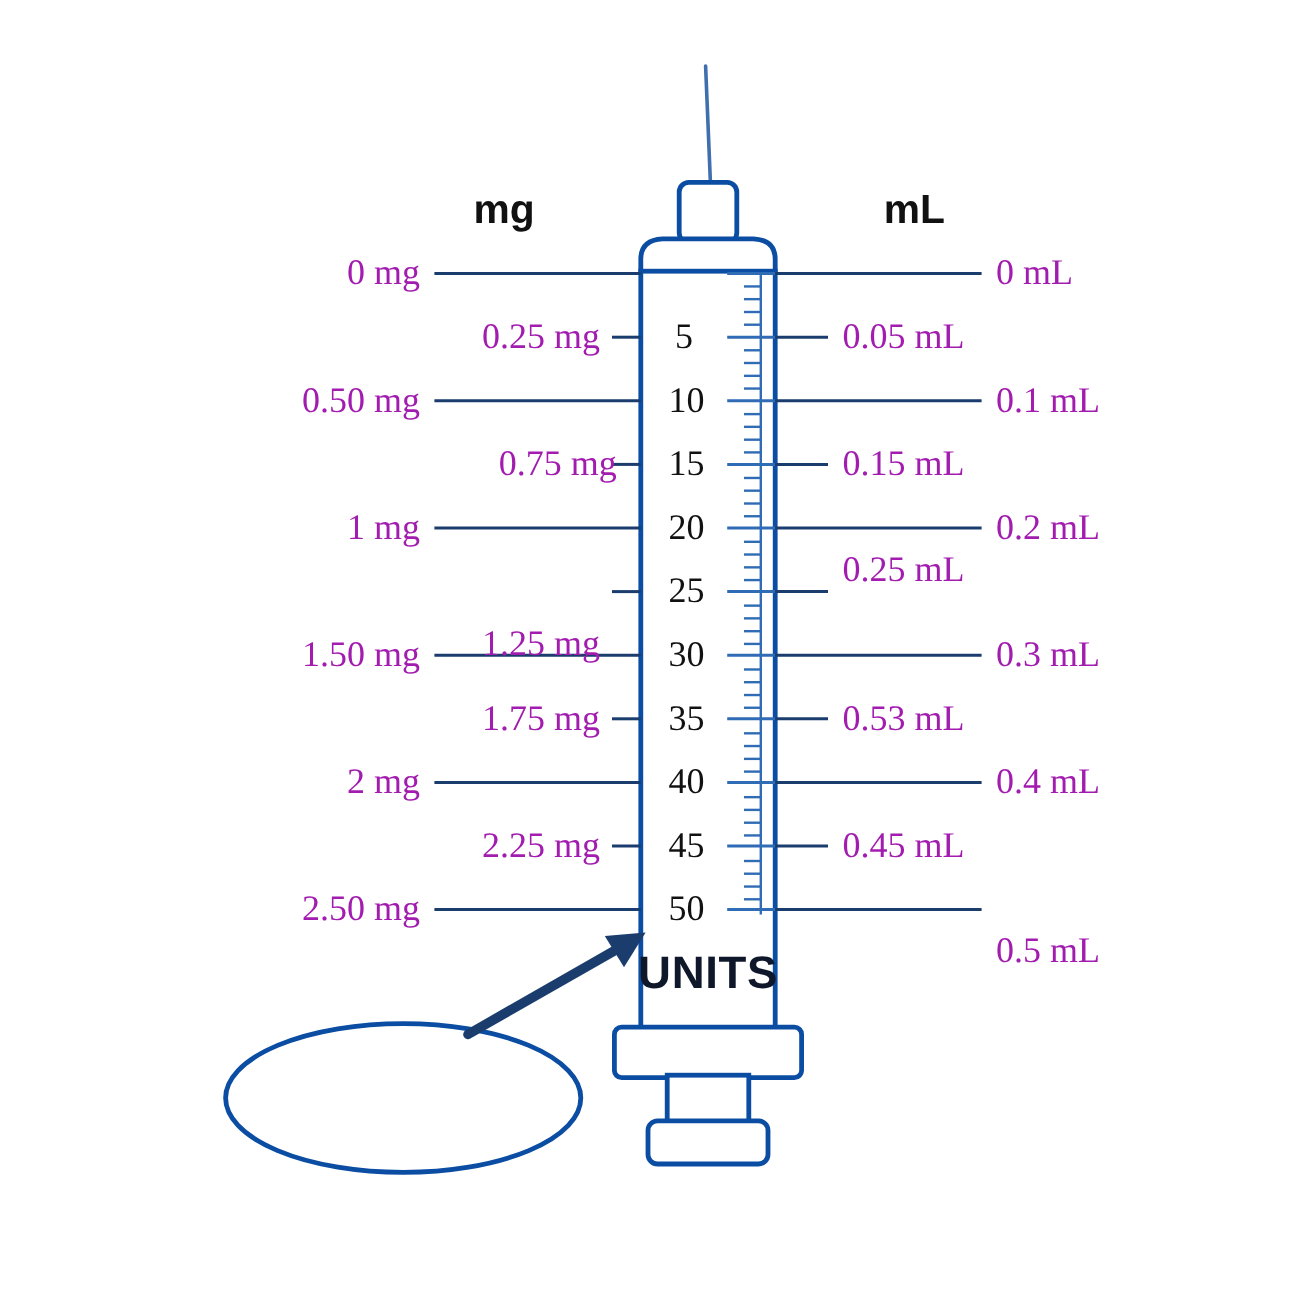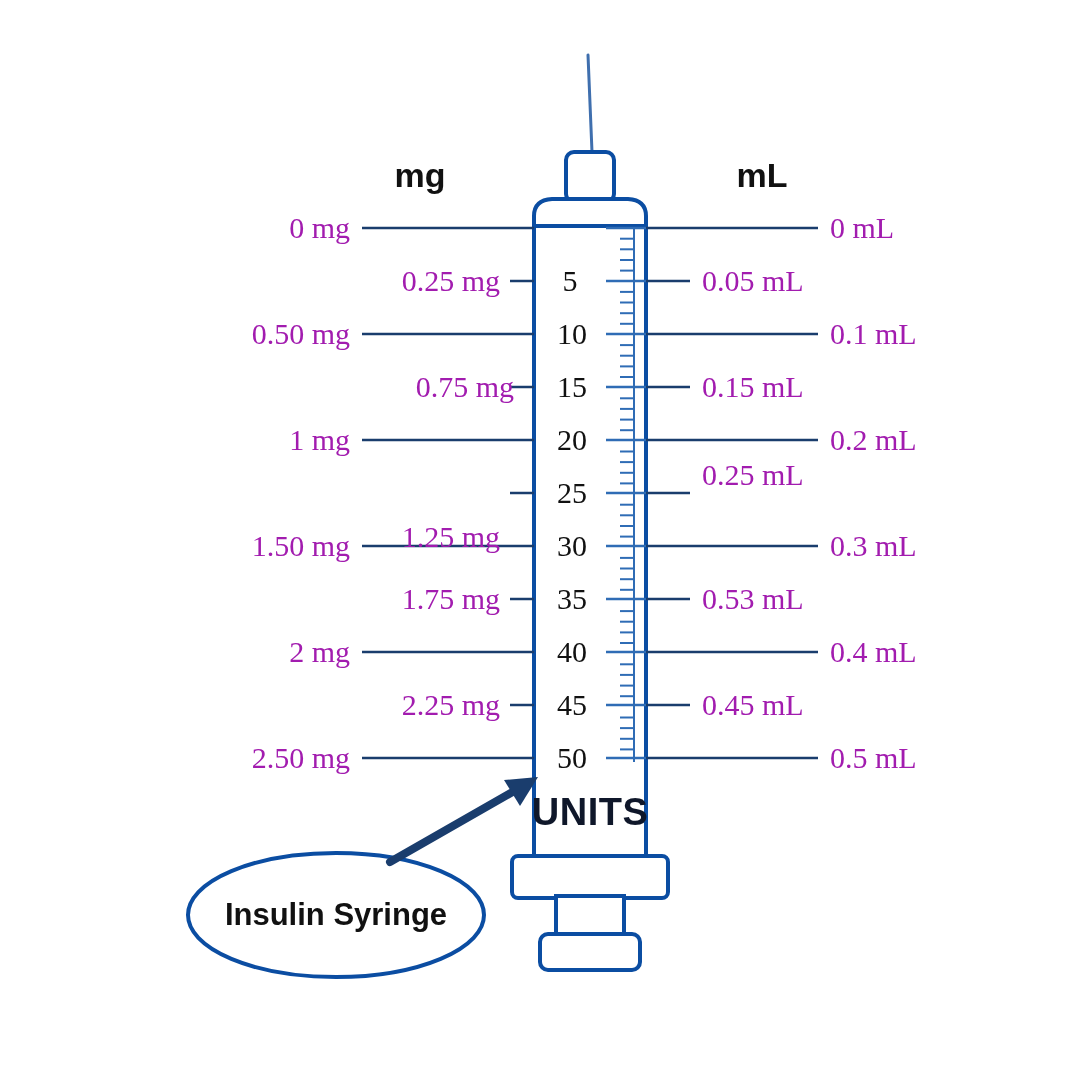--- a/index.html
+++ b/index.html
@@ -209,30 +209,29 @@
   <div class="lbl left-align" style="left:830px; top:228px;">0 mL</div>
   <div class="lbl left-align" style="left:702px; top:281px;">0.05 mL</div>
   <div class="lbl left-align" style="left:830px; top:334px;">0.1 mL</div>
   <div class="lbl left-align" style="left:702px; top:387px;">0.15 mL</div>
   <div class="lbl left-align" style="left:830px; top:440px;">0.2 mL</div>
   <div class="lbl left-align" style="left:702px; top:475px;text-align:center;">0.25 mL</div>
   <div class="lbl left-align" style="left:830px; top:546px;">0.3 mL</div>
   <div class="lbl left-align" style="left:702px; top:599px;">0.53 mL</div>
   <div class="lbl left-align" style="left:830px; top:652px;">0.4 mL</div>
   <div class="lbl left-align" style="left:702px; top:705px;">0.45 mL</div>
-  <div class="lbl left-align" style="left:830px; top:758px;">0.5 mL</div>
+  <div class="lbl left-align" style="left:830px; top:793px;">0.5 mL</div>
 
   <div class="unit-num" style="left:570px; top:281px;">5</div>
   <div class="unit-num" style="left:572px; top:334px;">10</div>
   <div class="unit-num" style="left:572px; top:387px;">15</div>
   <div class="unit-num" style="left:572px; top:440px;">20</div>
   <div class="unit-num" style="left:572px; top:493px;">25</div>
   <div class="unit-num" style="left:572px; top:546px;">30</div>
   <div class="unit-num" style="left:572px; top:599px;">35</div>
   <div class="unit-num" style="left:572px; top:652px;">40</div>
   <div class="unit-num" style="left:572px; top:705px;">45</div>
   <div class="unit-num" style="left:572px; top:758px;">50</div>
 
   <div class="units-word" style="left:590px; top:812px;">UNITS</div>
 
-  <div class="callout-text" style="left:336px; top:915px;">Insulin Syringe</div>
 
 </div>
 
 </body></html>

